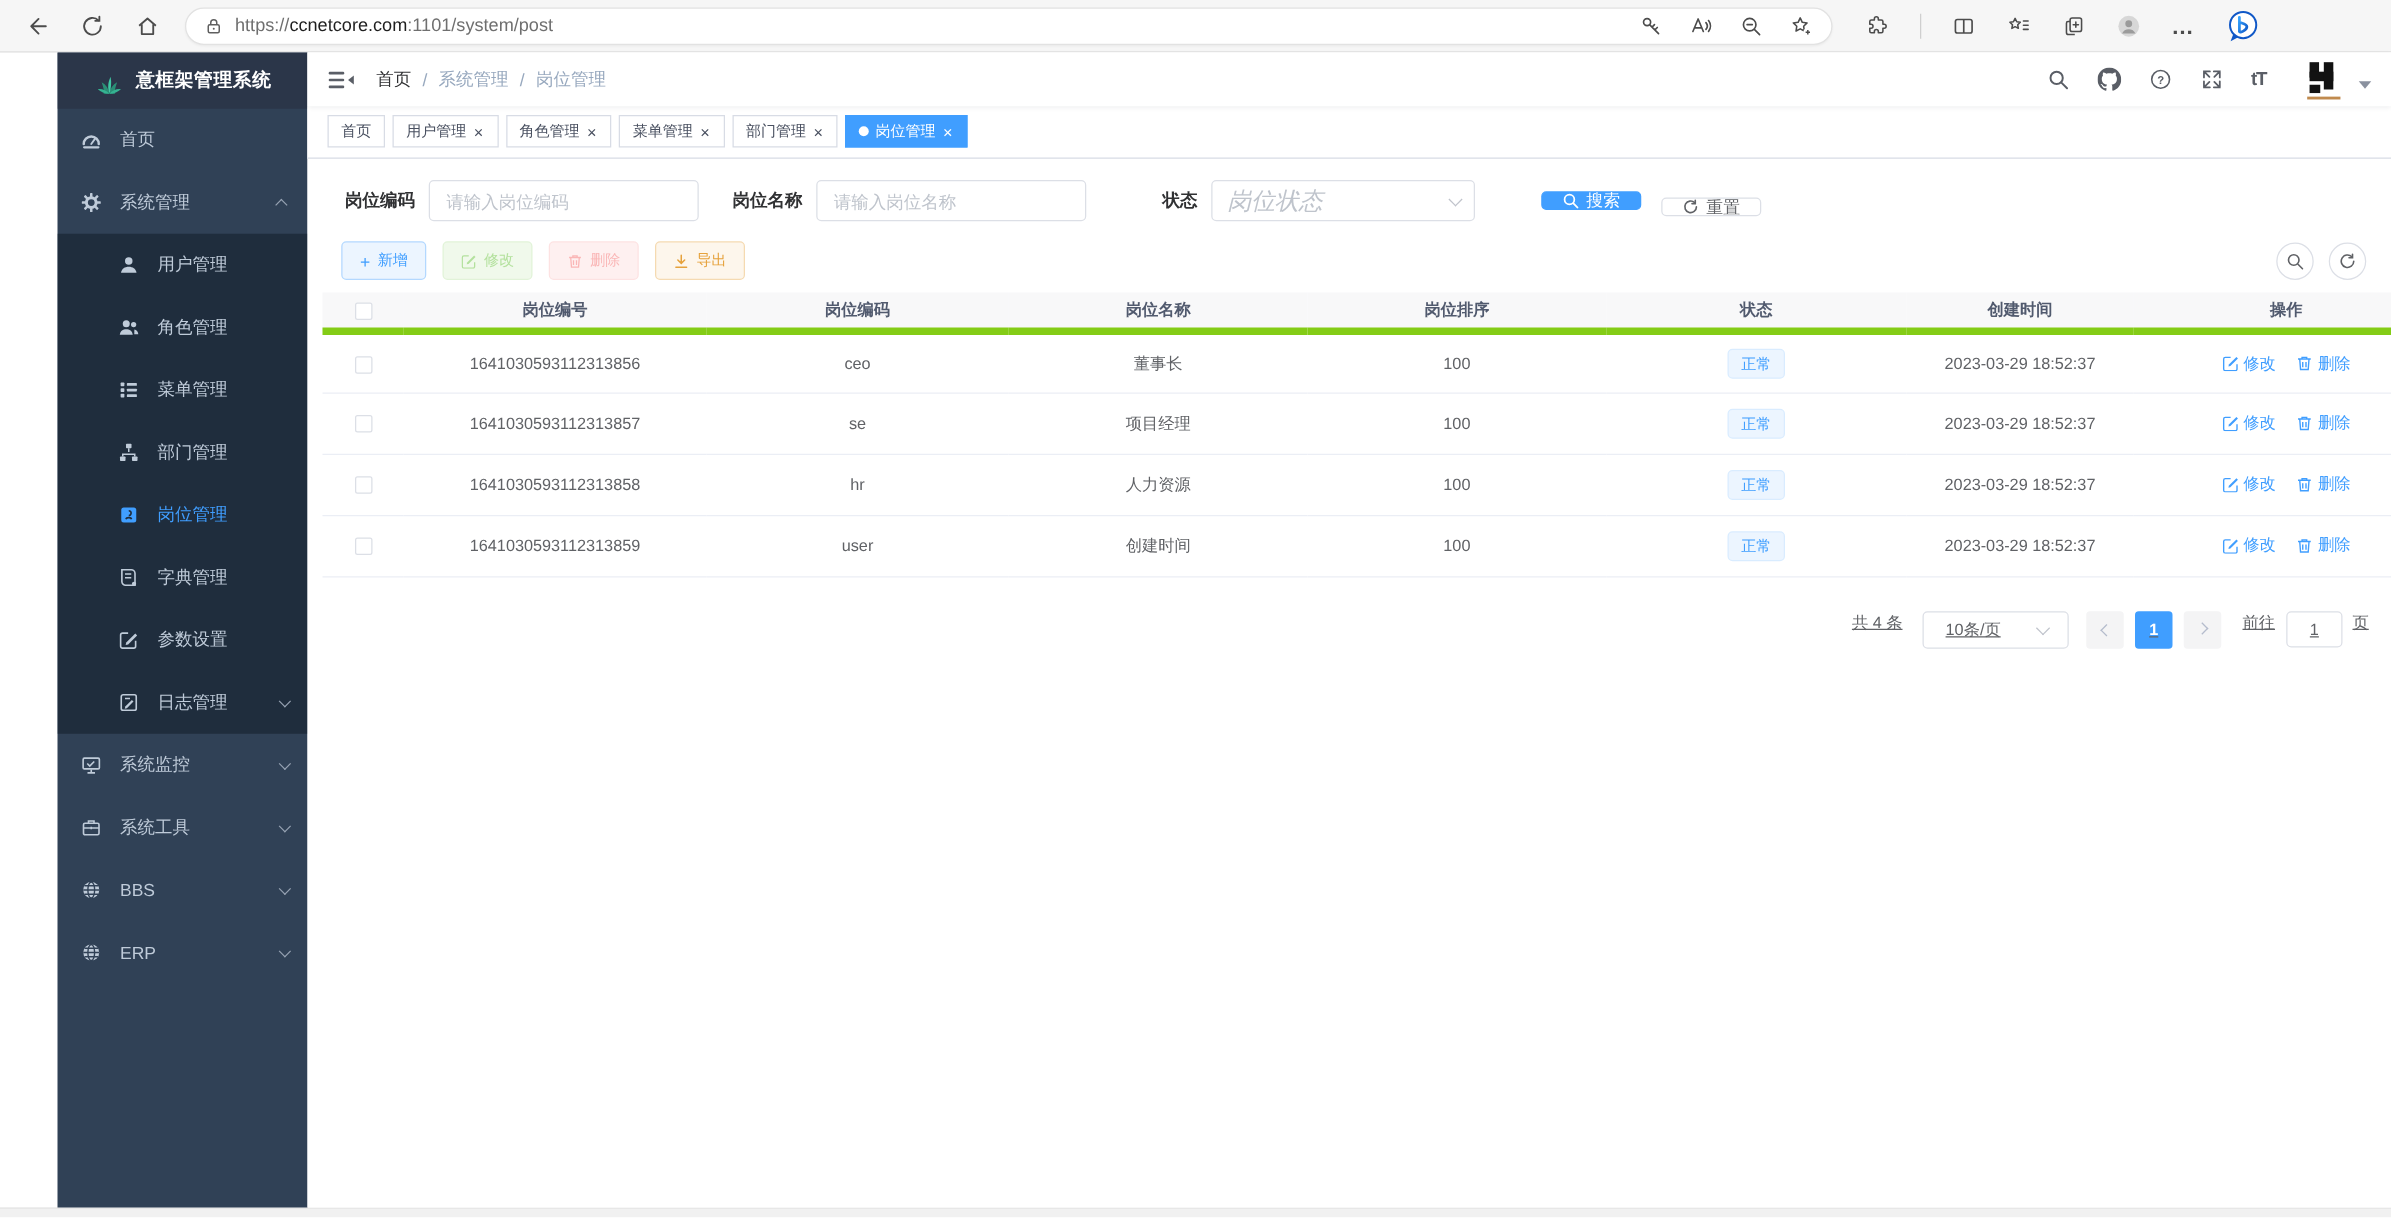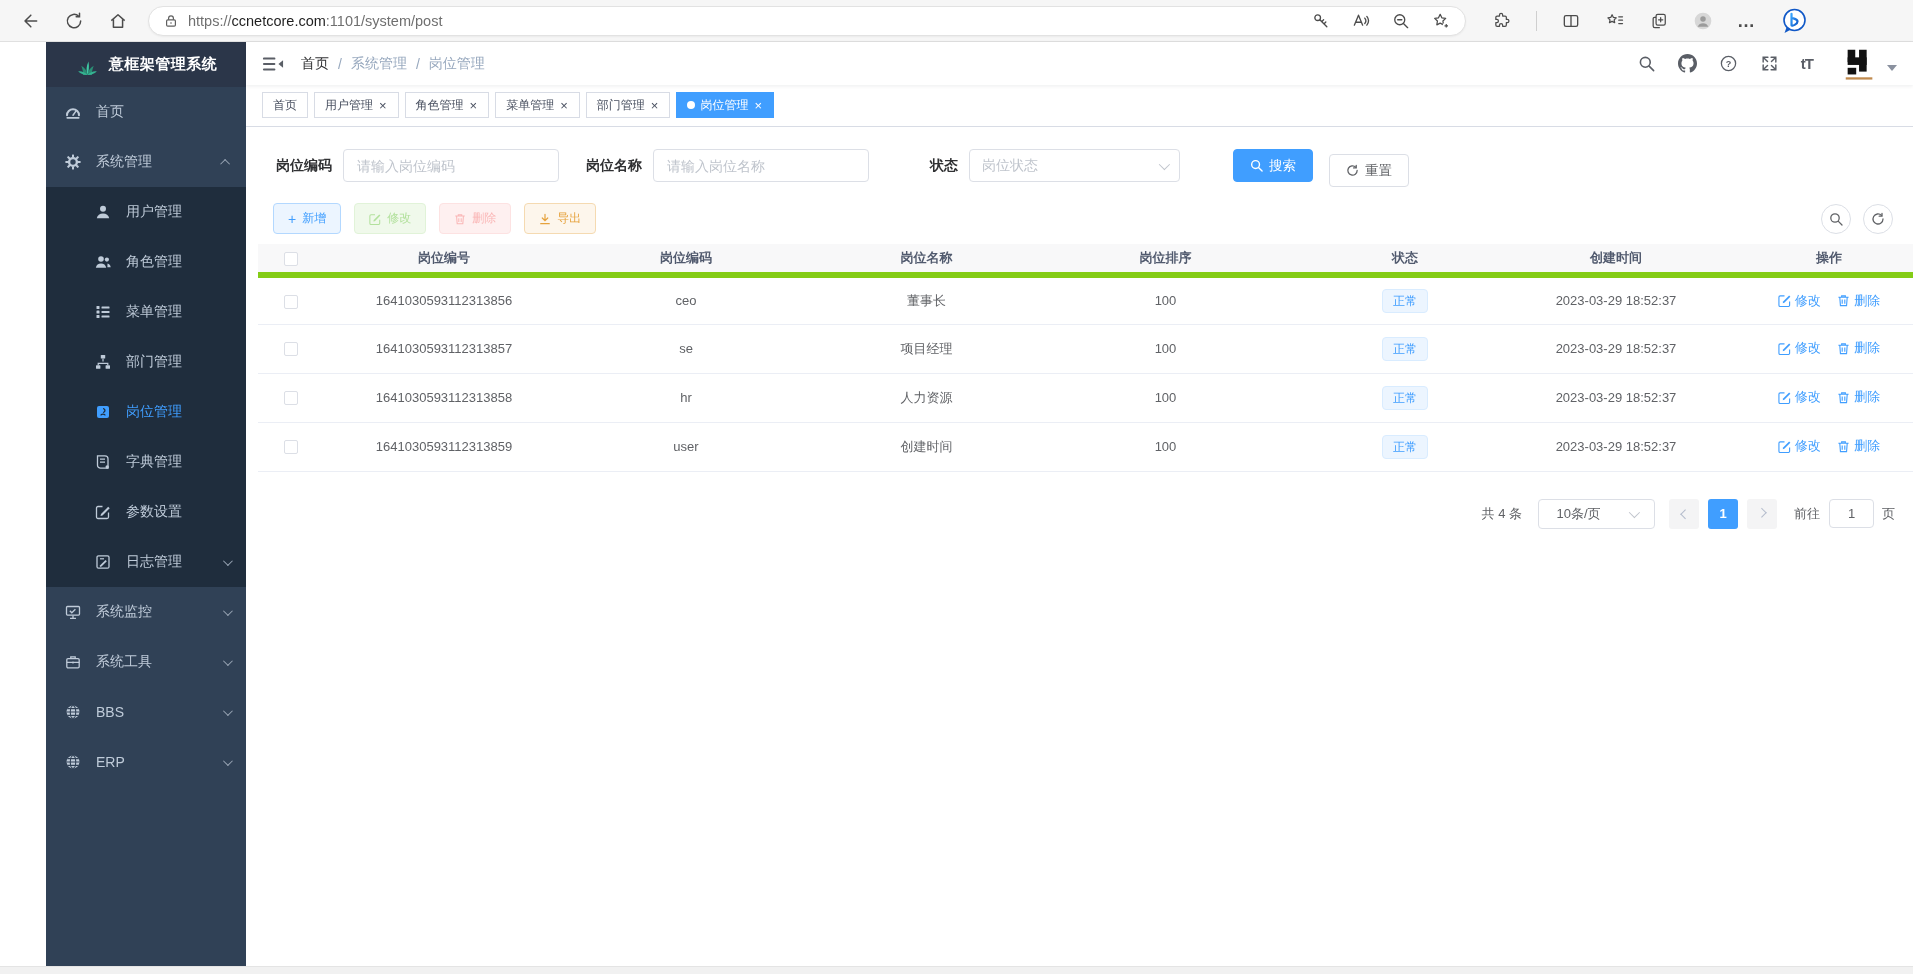--- a/index.html
+++ b/index.html
@@ -67,25 +67,25 @@
   
   .content{padding:14px 8px 0 12px;}
   .filter{display:flex;align-items:center;margin:3px 0 16px 18px;font-size:14px;}
   .fi{display:flex;align-items:center;margin-right:27px;}
   .f-label{font-weight:700;color:#303133;margin-right:11px;white-space:nowrap;}
   .f-input{width:216px;height:33px;border:1px solid #dcdfe6;border-radius:4px;padding:0 13px;
     font-size:14px;color:#606266;outline:none;}
   .f-input::placeholder{color:#bfc4cc;}
   .f-select{width:211px;height:33px;border:1px solid #dcdfe6;border-radius:4px;padding:0 12px;
     display:flex;align-items:center;cursor:pointer;background:#fff;}
-  .f-select .sel-text{color:#bfc4cc;font-size:14px;flex:1;}
+  .f-select .sel-text{color:#bfc4cc;font-size:19px;flex:1;font-style:italic;}
   .sel-arrow{width:8px;height:8px;border-right:1.3px solid #c0c4cc;border-bottom:1.3px solid #c0c4cc;
     transform:rotate(45deg) translateY(-2px);}
   .fi-status{margin-left:34px;}
-  .btn{height:33px;border-radius:4px;border:1px solid #dcdfe6;background:#fff;color:#606266;
+  .btn{height:15px;border-radius:4px;border:1px solid #dcdfe6;background:#fff;color:#606266;
     font-size:13.5px;display:inline-flex;align-items:center;gap:6px;padding:0 16px;cursor:pointer;
     font-family:inherit;}
   .btn-primary{background:#409eff;border-color:#409eff;color:#fff;}
   .btn-search{margin-left:26px;}
   .btn-reset{margin-left:16px;margin-top:10px;}
   .btn .bi{width:13px;height:13px;display:block;}
 
   
   .toolbar{display:flex;align-items:center;margin:0 12px 10px 15px;}
   .tbtn{height:31px;font-size:12px;padding:0 14px;border-radius:4px;display:inline-flex;
@@ -108,22 +108,22 @@
   tbody td{height:49px;text-align:center;color:#606266;border-bottom:1px solid #ebeef5;padding:0;}
   .checkbox{width:14px;height:14px;border:1px solid #dcdfe6;border-radius:2px;background:#fff;
     display:inline-block;vertical-align:middle;cursor:pointer;}
   .tag{display:inline-block;height:24px;line-height:22px;padding:0 10px;font-size:12px;
     background:#ecf5ff;border:1px solid #d9ecff;color:#409eff;border-radius:4px;}
   .link{color:#409eff;cursor:pointer;display:inline-flex;align-items:center;gap:4px;font-size:13px;}
   .link + .link{margin-left:13px;}
   .link svg{width:13px;height:13px;display:block;}
 
   
-  .pagination{display:flex;align-items:center;justify-content:flex-end;margin:27px 10px 0 0;
-    font-size:13px;color:#606266;}
+  .pagination{display:flex;align-items:flex-start;justify-content:flex-end;margin:27px 10px 0 0;
+    font-size:13px;color:#606266;text-decoration:underline;}
   .pg-total{margin-right:16px;}
   .size-select{width:117px;height:30px;border:1px solid #dcdfe6;border-radius:4px;background:#fff;
     display:flex;align-items:center;justify-content:center;gap:28px;cursor:pointer;margin-right:14px;}
   .pg-btn{min-width:30px;height:30px;border-radius:3px;background:#f4f4f5;display:flex;align-items:center;
     justify-content:center;cursor:pointer;margin-right:9px;}
   .pg-btn.current{background:#409eff;color:#fff;font-weight:700;}
   .pchev{width:7px;height:7px;border-right:1.5px solid #b4bccc;border-bottom:1.5px solid #b4bccc;display:inline-block;}
   .pchev.left{transform:rotate(135deg) translateY(-1px);}
   .pchev.right{transform:rotate(-45deg) translateY(-1px);}
   .pg-goto{margin:0 9px 0 8px;}

